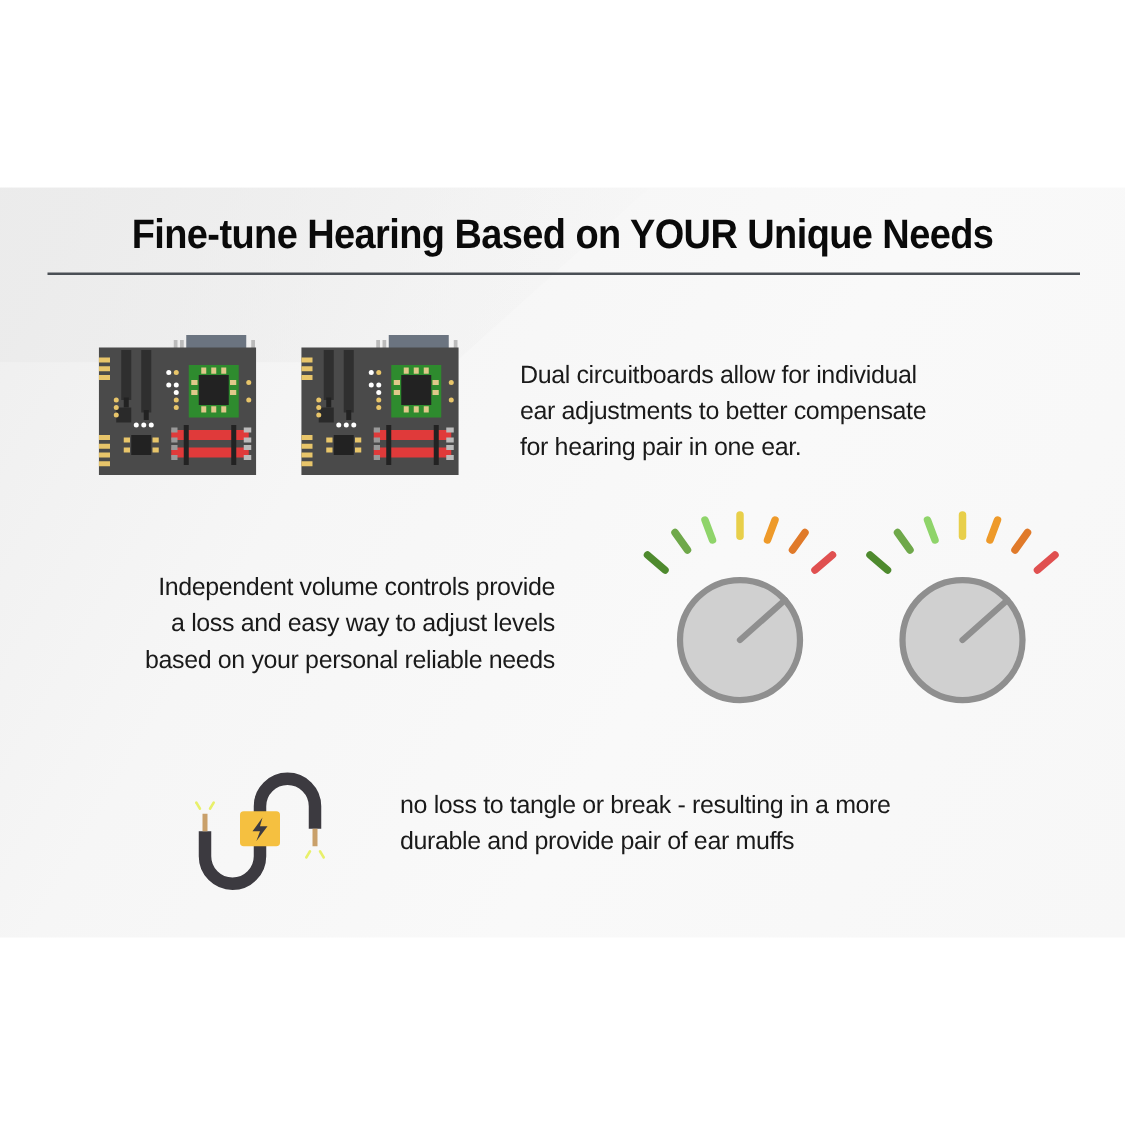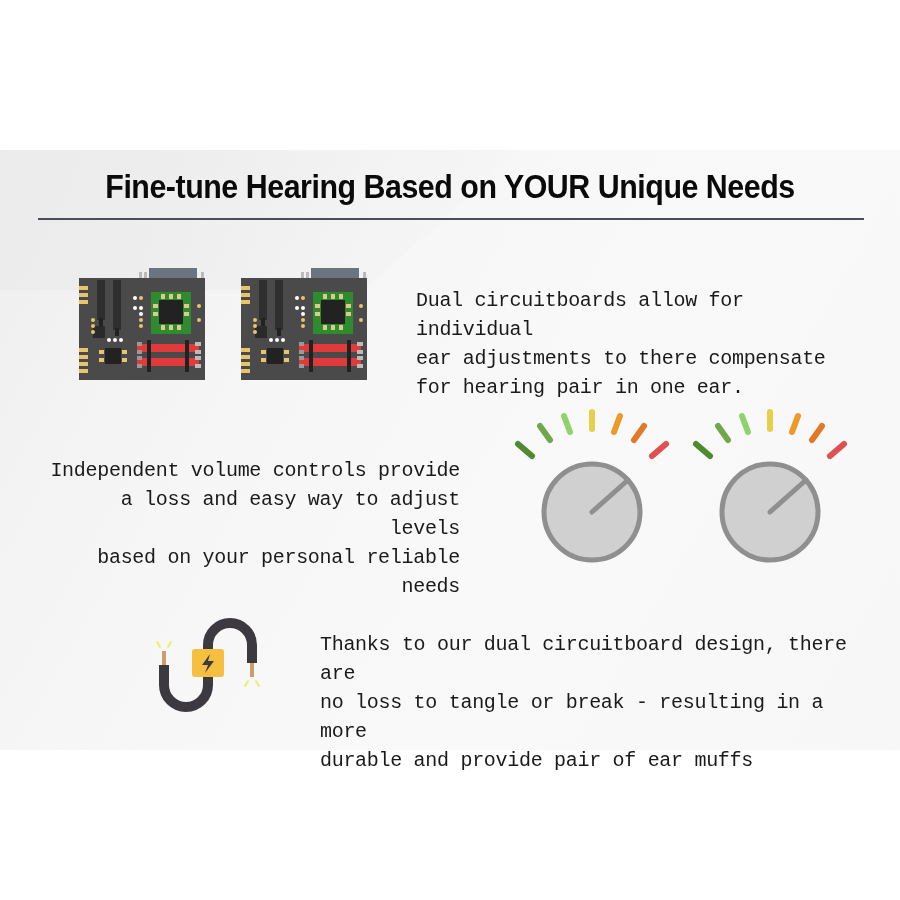--- a/index.html
+++ b/index.html
@@ -18,25 +18,25 @@
     }
     .title {
       position: absolute; left: 0; top: 168px; width: 900px; text-align: center;
       font-family: "Liberation Sans", sans-serif; font-weight: 700; font-size: 33px;
       color: #0a0a0a; letter-spacing: -0.5px; transform: scaleX(0.92); transform-origin: center;
     }
     .rule {
       position: absolute; left: 38px; top: 218px; width: 826px; height: 2px; background: #4a4f55;
     }
     .desc {
-      position: absolute; font-family: Liberation Mono, monospace; font-weight: 300;
+      position: absolute; font-family: Liberation Sans, sans-serif; font-weight: 300;
       font-size: 20px; line-height: 29px; color: #1a1a1a; letter-spacing: -0.3px;
     }
     .desc1 { left: 416px; top: 286px; width: 420px; }
-    .desc2 { left: 48px; top: 456px; width: 412px; text-align: right; }
+    .desc2 { left: 32px; top: 456px; width: 412px; text-align: right; }
     .desc3 { left: 320px; top: 630px; width: 540px; }
     .board { position: absolute; }
     .board1 { left: 79px; top: 268px; }
     .board2 { left: 241px; top: 268px; }
     .knob { position: absolute; }
     .knob1 { left: 508px; top: 404px; }
     .knob2 { left: 686px; top: 404px; }
     .cable { position: absolute; left: 140px; top: 605px; }
   </style>
 </head>
@@ -170,21 +170,21 @@
     <rect x="58" y="88" width="5" height="4" fill="#999"></rect>
     <rect x="58" y="96" width="5" height="4" fill="#999"></rect>
   <rect x="116" y="74" width="6" height="4" fill="#bbb"></rect>
     <rect x="116" y="82" width="6" height="4" fill="#bbb"></rect>
     <rect x="116" y="88" width="6" height="4" fill="#bbb"></rect>
     <rect x="116" y="96" width="6" height="4" fill="#bbb"></rect>
 </svg>
 
 <div class="desc desc1">
   <div>Dual circuitboards allow for individual</div>
-  <div>ear adjustments to there compensate</div>
+  <div>ear adjustments to better compensate</div>
   <div>for hearing pair in one ear.</div>
 </div>
 
 <div class="desc desc2">
   <div>Independent volume controls provide</div>
   <div>a loss and easy way to adjust levels</div>
   <div>based on your personal reliable needs</div>
 </div>
 
 <svg class="knob knob1" width="170" height="160" viewBox="0 0 170 160">
@@ -223,16 +223,15 @@
     <line x1="20" y1="42" x2="17" y2="37"></line>
       <line x1="28" y1="42" x2="31" y2="37"></line>
     <line x1="108" y1="76" x2="105" y2="81"></line>
       <line x1="116" y1="76" x2="119" y2="81"></line>
   </g>
   <rect x="52" y="44" width="32" height="28" rx="3" fill="#f5c040"></rect>
   <path d="M70 49 L62 60 L68 60 L65 68 L74 56 L68 56 Z" fill="#3c3a40"></path>
 </svg>
 
 <div class="desc desc3">
-  <div>Thanks to our dual circuitboard design, there are</div>
   <div>no loss to tangle or break - resulting in a more</div>
   <div>durable and provide pair of ear muffs</div>
 </div>
 
 </body></html>

